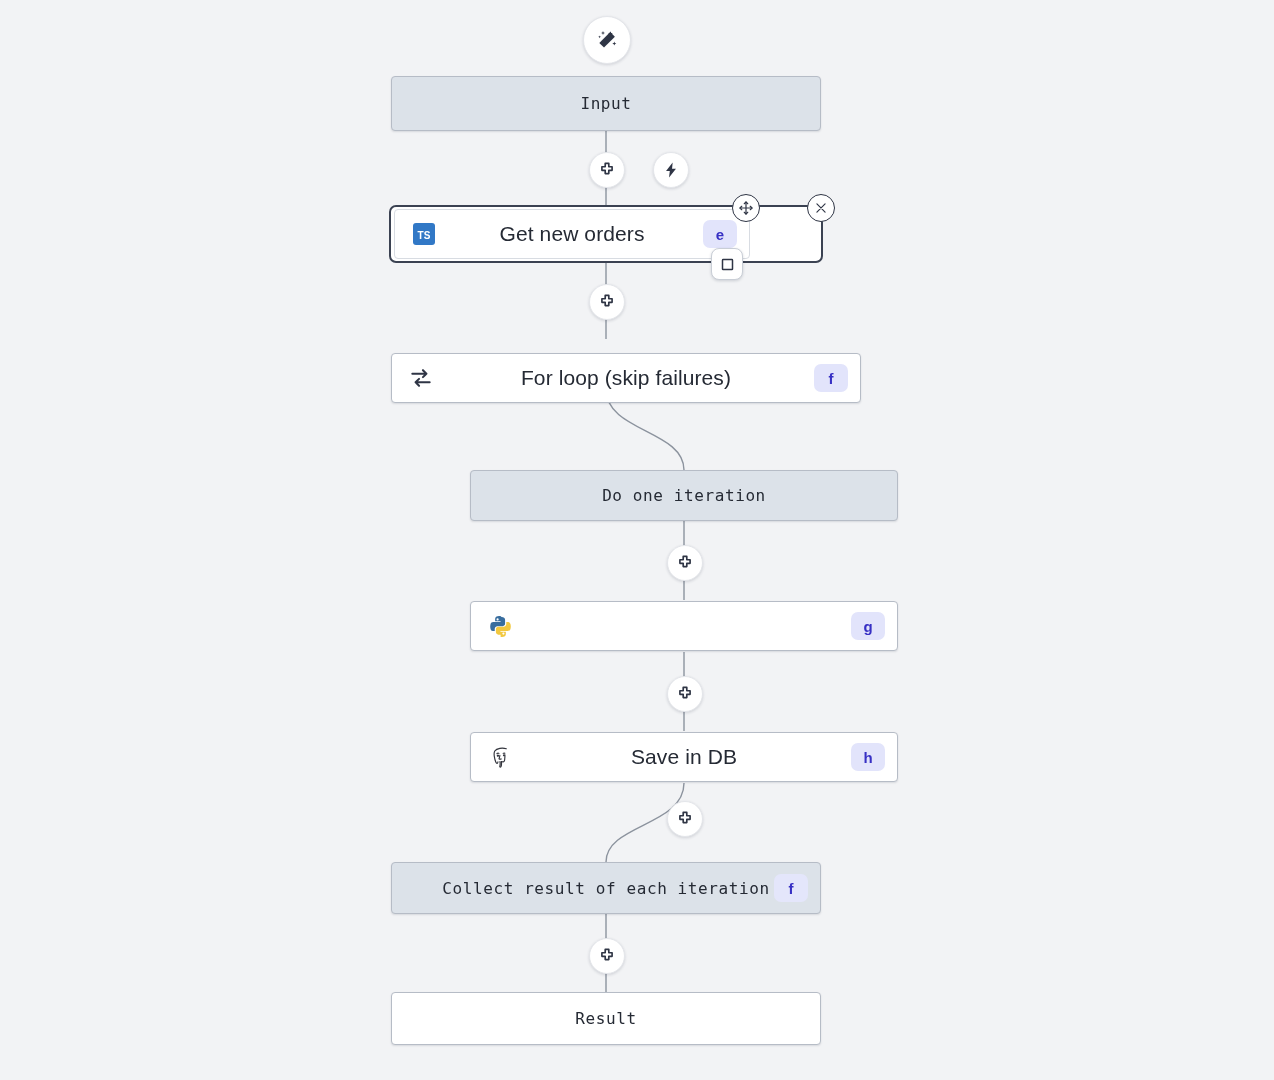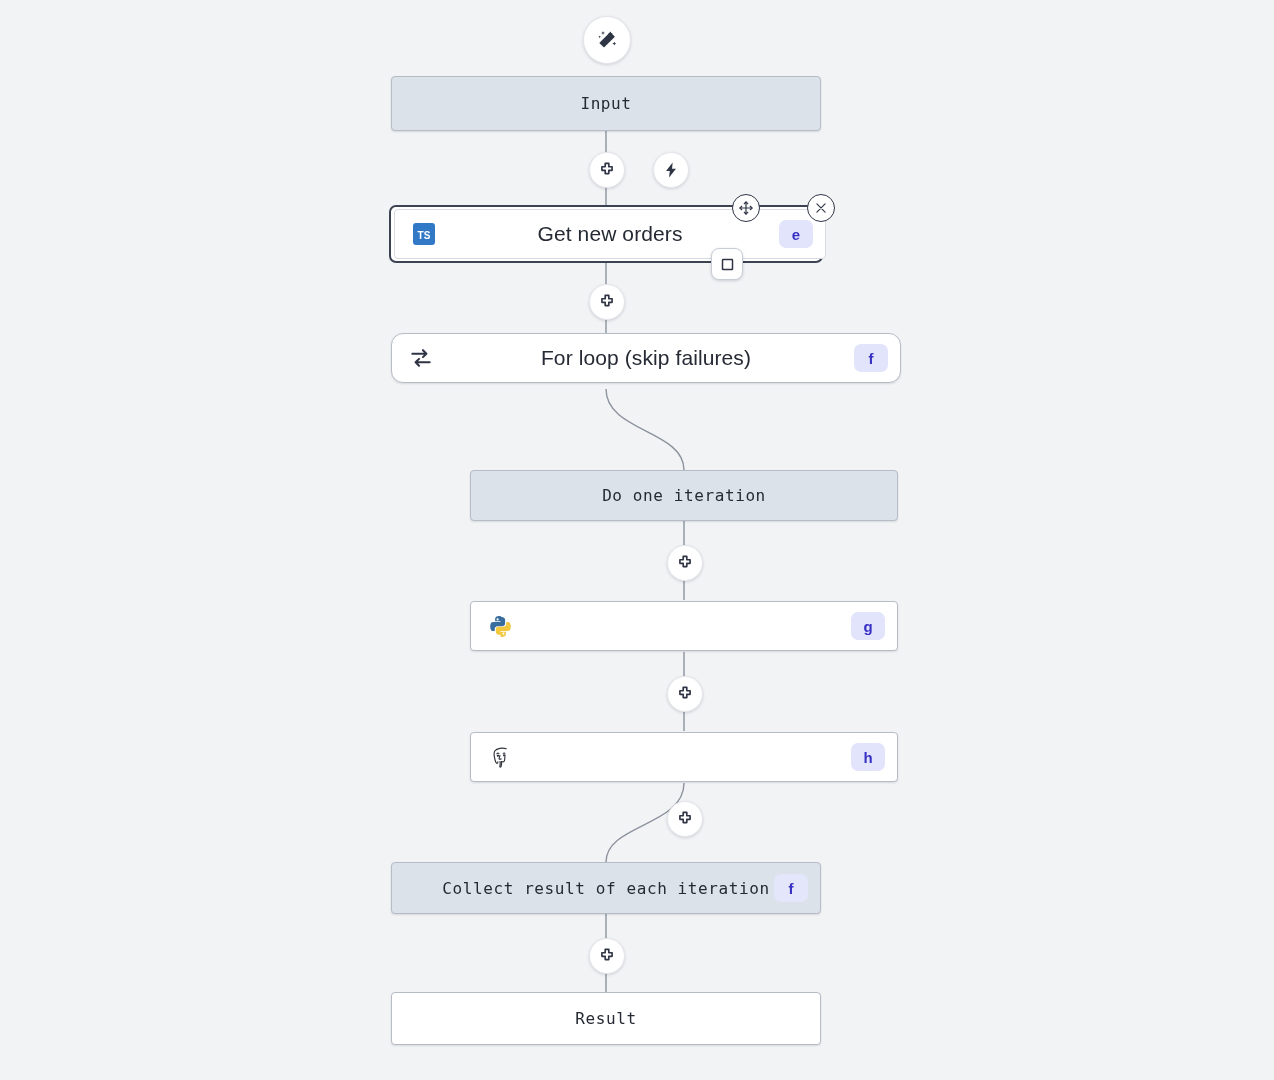--- a/index.html
+++ b/index.html
@@ -172,21 +172,21 @@
   <div class="circle-btn" style="left:653px; top:152px;">
     <span>
       <svg width="18" height="18" viewBox="0 0 24 24" fill="#2f3545">
         <path d="M14.2 2 L5.4 13.2 h5.0 L9.4 22 L18.6 10.4 h-5.2 z"></path>
       </svg>
     </span>
   </div>
 
   <div class="selected-frame" style="left:389px; top:205px; width:434px; height:58px;">
   </div>
-  <div class="node plain" style="left:394px; top:209px; width:432px; height:50px; border-color:#d8dce2; box-shadow:none;">
+  <div class="node plain" style="left:394px; top:209px; width:356px; height:50px; border-color:#d8dce2; box-shadow:none;">
     <span class="node-icon">
       <svg width="24" height="24" viewBox="0 0 24 24">
         <rect x="1" y="1" width="22" height="22" rx="3" fill="#3178c6"></rect>
         <text x="12" y="16.5" font-family="'Liberation Sans',sans-serif" font-size="10" font-weight="bold" fill="#ffffff" text-anchor="middle">TS</text>
       </svg>
     </span>
     <span class="node-label">Get new orders</span>
     <span class="badge">e</span>
   </div>
 
@@ -219,21 +219,21 @@
   </div>
 
   <div class="circle-btn" style="left:589px; top:284px;">
     <span>
       <svg width="18" height="18" viewBox="0 0 24 24" fill="none" stroke="#2f3545" stroke-width="2.2" stroke-linejoin="round">
         <path d="M9.6 3.2 h4.8 v4.4 h4.4 v4.8 h-4.4 v4.4 h-4.8 v-4.4 h-4.4 v-4.8 h4.4 z"></path>
       </svg>
     </span>
   </div>
 
-  <div class="node plain" style="left:391px; top:333px; width:510px; height:50px;border-radius:12px;">
+  <div class="node plain" style="left:391px; top:353px; width:470px; height:50px;">
     <span class="node-icon">
       <svg width="26" height="26" viewBox="0 0 24 24" fill="none" stroke="#2f3545" stroke-width="1.9" stroke-linecap="round" stroke-linejoin="round">
         <path d="M4 8 h13 l-3.2 -3.2 M17 8 l-3.2 3.2"></path>
         <path d="M20 16 h-13 l3.2 -3.2 M7 16 l3.2 3.2"></path>
       </svg>
     </span>
     <span class="node-label">For loop (skip failures)</span>
     <span class="badge">f</span>
   </div>
 
@@ -285,20 +285,21 @@
                  .3 -1.2 .35 -2.9 .15 -4.3"></path>
         <path d="M13.0 15.9 c.55 .25 1.35 .35 2.0 .1 .6 -.25 .85 -.75 .95 -1.45
                  .2 -1.5 .35 -3.6 .3 -5.2"></path>
         <path d="M8.6 8.2 c.55 -.45 1.35 -.5 1.85 -.15"></path>
         <path d="M14.6 8.0 c.45 -.35 1.1 -.35 1.5 -.05"></path>
         <path d="M9.5 9.6 a.55 .55 0 1 0 .01 0"></path>
         <path d="M15.3 9.4 a.45 .45 0 1 0 .01 0"></path>
         <path d="M11.4 9.8 c-.15 1.2 -.35 2.2 -.7 2.9 -.2 .4 -.1 .75 .35 .85 .5 .1 1.2 .05 1.6 -.15"></path>
       </svg>
     </span>
+    <span class="node-label">Save in DB</span>
     <span class="badge">h</span>
   </div>
 
   <div class="circle-btn" style="left:667px; top:801px;">
     <span>
       <svg width="18" height="18" viewBox="0 0 24 24" fill="none" stroke="#2f3545" stroke-width="2.2" stroke-linejoin="round">
         <path d="M9.6 3.2 h4.8 v4.4 h4.4 v4.8 h-4.4 v4.4 h-4.8 v-4.4 h-4.4 v-4.8 h4.4 z"></path>
       </svg>
     </span>
   </div>

